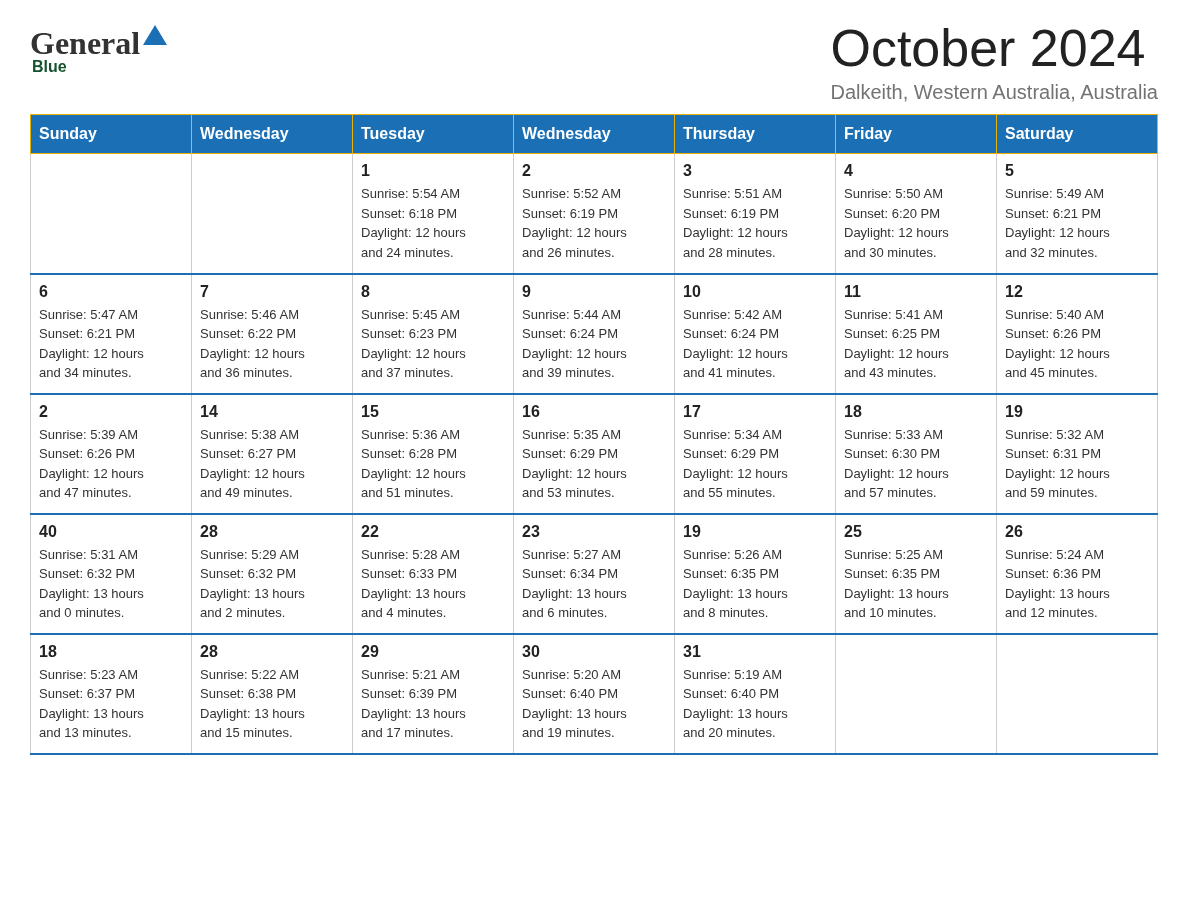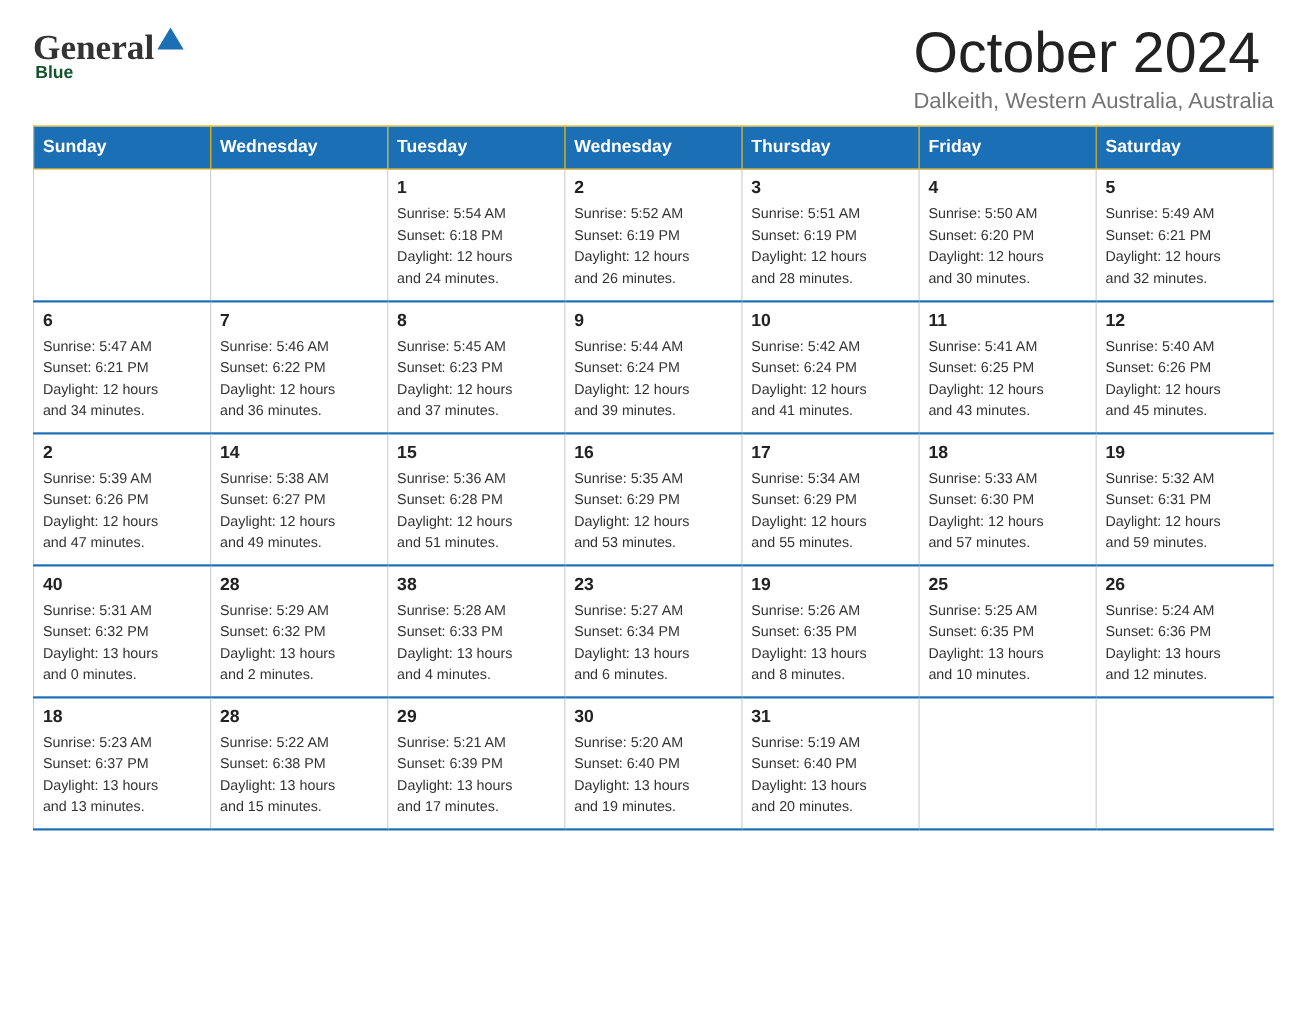--- a/index.html
+++ b/index.html
@@ -218,21 +218,21 @@
       <tr>
         <td>
           <span class="day-number">40</span>
           <div class="day-info">Sunrise: 5:31 AM<br>Sunset: 6:32 PM<br>Daylight: 13 hours<br>and 0 minutes.</div>
         </td>
         <td>
           <span class="day-number">28</span>
           <div class="day-info">Sunrise: 5:29 AM<br>Sunset: 6:32 PM<br>Daylight: 13 hours<br>and 2 minutes.</div>
         </td>
         <td>
-          <span class="day-number">38</span>
+          <span class="day-number">22</span>
           <div class="day-info">Sunrise: 5:28 AM<br>Sunset: 6:33 PM<br>Daylight: 13 hours<br>and 4 minutes.</div>
         </td>
         <td>
           <span class="day-number">23</span>
           <div class="day-info">Sunrise: 5:27 AM<br>Sunset: 6:34 PM<br>Daylight: 13 hours<br>and 6 minutes.</div>
         </td>
         <td>
           <span class="day-number">19</span>
           <div class="day-info">Sunrise: 5:26 AM<br>Sunset: 6:35 PM<br>Daylight: 13 hours<br>and 8 minutes.</div>
         </td>

